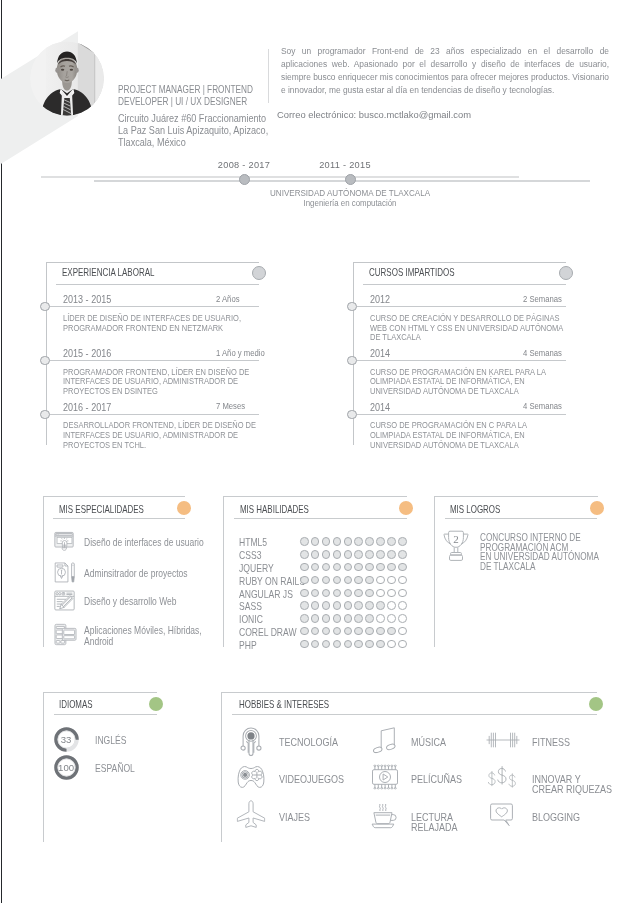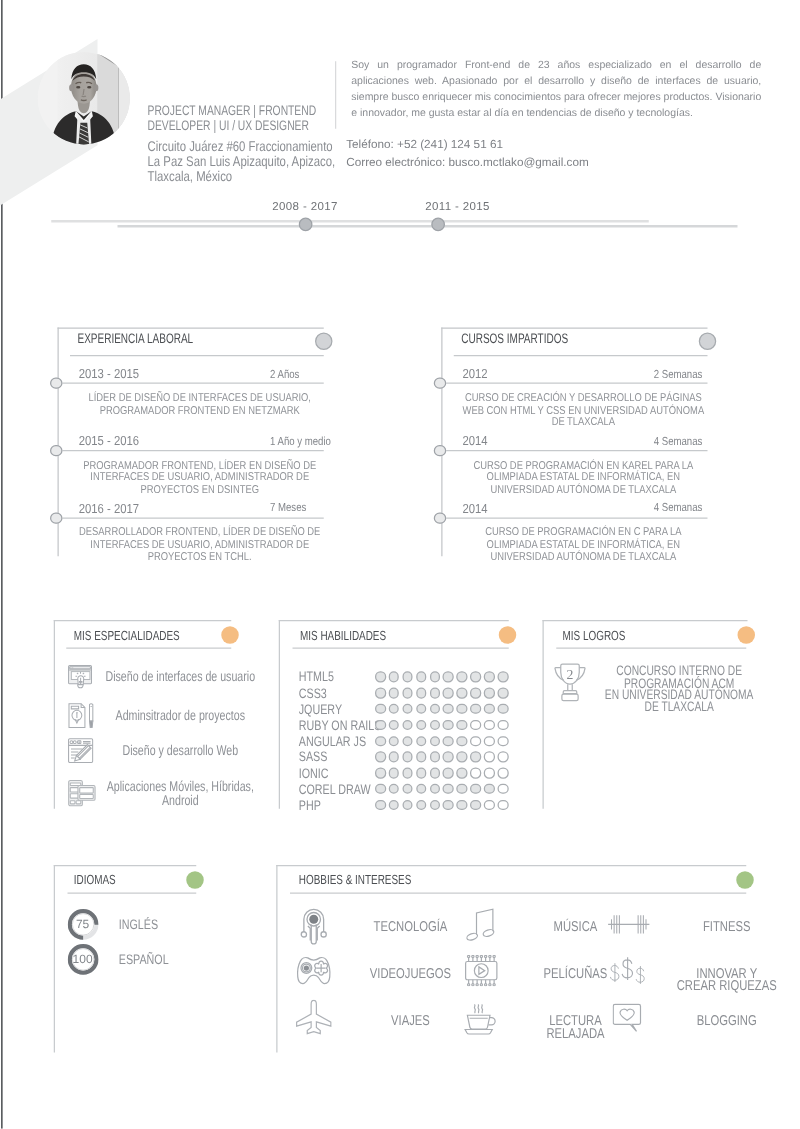--- a/index.html
+++ b/index.html
@@ -56,21 +56,21 @@
     font-size:9.2px; letter-spacing:0.3px; color:#6f7276;
   }
   .tl-school {
     position:absolute; top:189px; width:200px; text-align:center;
     font-size:8.5px; line-height:9.5px; color:#8c8f94;
   }
   .tl-school .prog { font-size:8.3px; }
   .tl-school > div { transform:scale(0.95,1); }
 
   
-  .panel { position:absolute;text-align:center; }
+  .panel { position:absolute; }
   .panel-frame {
     position:absolute; left:0; top:0;
     border-left:1.1px solid #c3c6c9;
     border-top:1.1px solid #c3c6c9;
   }
   .panel-title {
     position:absolute; left:16.2px; top:265.5px;
     font-size:10.4px; letter-spacing:0px; color:#4b4e52;
     white-space:nowrap;
     transform:scale(0.77,1.06); transform-origin:left top;
@@ -93,21 +93,21 @@
   .it-desc {
     position:absolute; font-size:9.1px; line-height:9.8px; color:#8f9297;
     transform:scale(0.825,1); transform-origin:left top;
   }
   .it-dot {
     position:absolute; width:9.4px; height:9.4px; border-radius:50%;
     background:#e9eaeb; border:1.3px solid #9fa3a8;
   }
 
   
-  .card { position:absolute;text-align:center; }
+  .card { position:absolute; }
   .card-frame {
     position:absolute; left:0; top:0;
     border-left:1.1px solid #c8cbce;
     border-top:1.1px solid #c8cbce;
   }
   .card-title {
     position:absolute; font-size:10.2px; letter-spacing:0px; color:#4b4e52;
     white-space:nowrap; transform:scale(0.78,1.04); transform-origin:left top;
   }
   .card-rule { position:absolute; height:1px; background:#c9ccce; }
@@ -211,32 +211,35 @@
     <div>DEVELOPER | UI / UX DESIGNER</div>
   </div>
   <div class="address">
     <div>Circuito Juárez #60 Fraccionamiento</div>
     <div>La Paz San Luis Apizaquito, Apizaco,</div>
     <div>Tlaxcala, México</div>
   </div>
   <div class="hdr-divider"></div>
   <div class="summary">Soy un programador Front-end de 23 años especializado en el desarrollo de aplicaciones web. Apasionado por el desarrollo y diseño de interfaces de usuario, siempre busco enriquecer mis conocimientos para ofrecer mejores productos. Visionario e innovador, me gusta estar al día en tendencias de diseño y tecnologías.</div>
   <div class="contact">
-    <div>Teléfono: +52 (241) 124 51 61</div>
     <div>Correo electrónico: busco.mctlako@gmail.com</div>
   </div>
 
   <div class="tl-line-a"></div>
   <div class="tl-line-b"></div>
 
   <div class="tl-dot" style="left:239px"></div>
   <div class="tl-label" style="left:164px">2008 - 2017</div>
 
   <div class="tl-dot" style="left:345px"></div>
-  <div class="tl-label" style="left:286px">2011 - 2015</div>
+  <div class="tl-label" style="left:265px">2011 - 2015</div>
+  <div class="tl-school" style="left:250px">
+    <div>UNIVERSIDAD AUTÓNOMA DE TLAXCALA</div>
+    <div class="prog">Ingeniería en computación</div>
+  </div>
 
   <div class="panel" style="left:45.5px; top:0px; width:213.5px; height:903px">
     <div class="panel-frame" style="left:0; top:262px; width:213.5px; height:183px;"></div>
     <div class="panel-title">EXPERIENCIA LABORAL</div>
     <div class="panel-rule" style="left:10.9px; top:284px; width:202.6px"></div>
     <div class="panel-bigdot" style="left:206.5px; top:266px"></div>
     <div class="it-period" style="left:17px; top:294.3px">2013 - 2015</div>
     <div class="it-dur" style="top:292.8px">2 Años</div>
     <div class="panel-rule" style="left:4.4px; top:306.3px; width:209.1px"></div>
     <div class="it-dot" style="left:-5.3px; top:302.1px"></div>
@@ -473,21 +476,21 @@
     <div class="card-frame" style="left:0; top:692.3px; width:113.80000000000001px; height:150px"></div>
     <div class="card-title" style="left:16.4px; top:698.5px">IDIOMAS</div>
     <div class="card-rule" style="left:10.8px; top:714.4px; width:103.0px"></div>
     <div class="card-dot" style="left:106.0px; top:696.6px; background:#a3c585"></div>
     <span class="lang-ring" style="left:10.5px; top:726.9px">
       <svg viewBox="0 0 25 25" width="25" height="25">
           <circle cx="12.5" cy="12.5" r="10.6" fill="none" stroke="#e3e4e6" stroke-width="3.3"></circle>
           <circle cx="12.5" cy="12.5" r="10.6" fill="none" stroke="#6e7277" stroke-width="3.3" stroke-dasharray="49.95 66.60" stroke-linecap="butt" transform="rotate(90 12.5 12.5)"></circle>
           <circle cx="12.5" cy="12.5" r="8.6" fill="none" stroke="#d7d8da" stroke-width="0.8"></circle>
         </svg>
-      <span class="lang-val">75</span>
+      <span class="lang-val">33</span>
     </span>
     <div class="lang-label" style="left:51.7px; top:733.5px">INGLÉS</div>
     <span class="lang-ring" style="left:10.5px; top:755.1px">
       <svg viewBox="0 0 25 25" width="25" height="25">
           <circle cx="12.5" cy="12.5" r="10.6" fill="none" stroke="#e3e4e6" stroke-width="3.3"></circle>
           <circle cx="12.5" cy="12.5" r="10.6" fill="none" stroke="#6e7277" stroke-width="3.3" stroke-dasharray="66.60 66.60" stroke-linecap="butt" transform="rotate(90 12.5 12.5)"></circle>
           <circle cx="12.5" cy="12.5" r="8.6" fill="none" stroke="#d7d8da" stroke-width="0.8"></circle>
         </svg>
       <span class="lang-val">100</span>
     </span>

